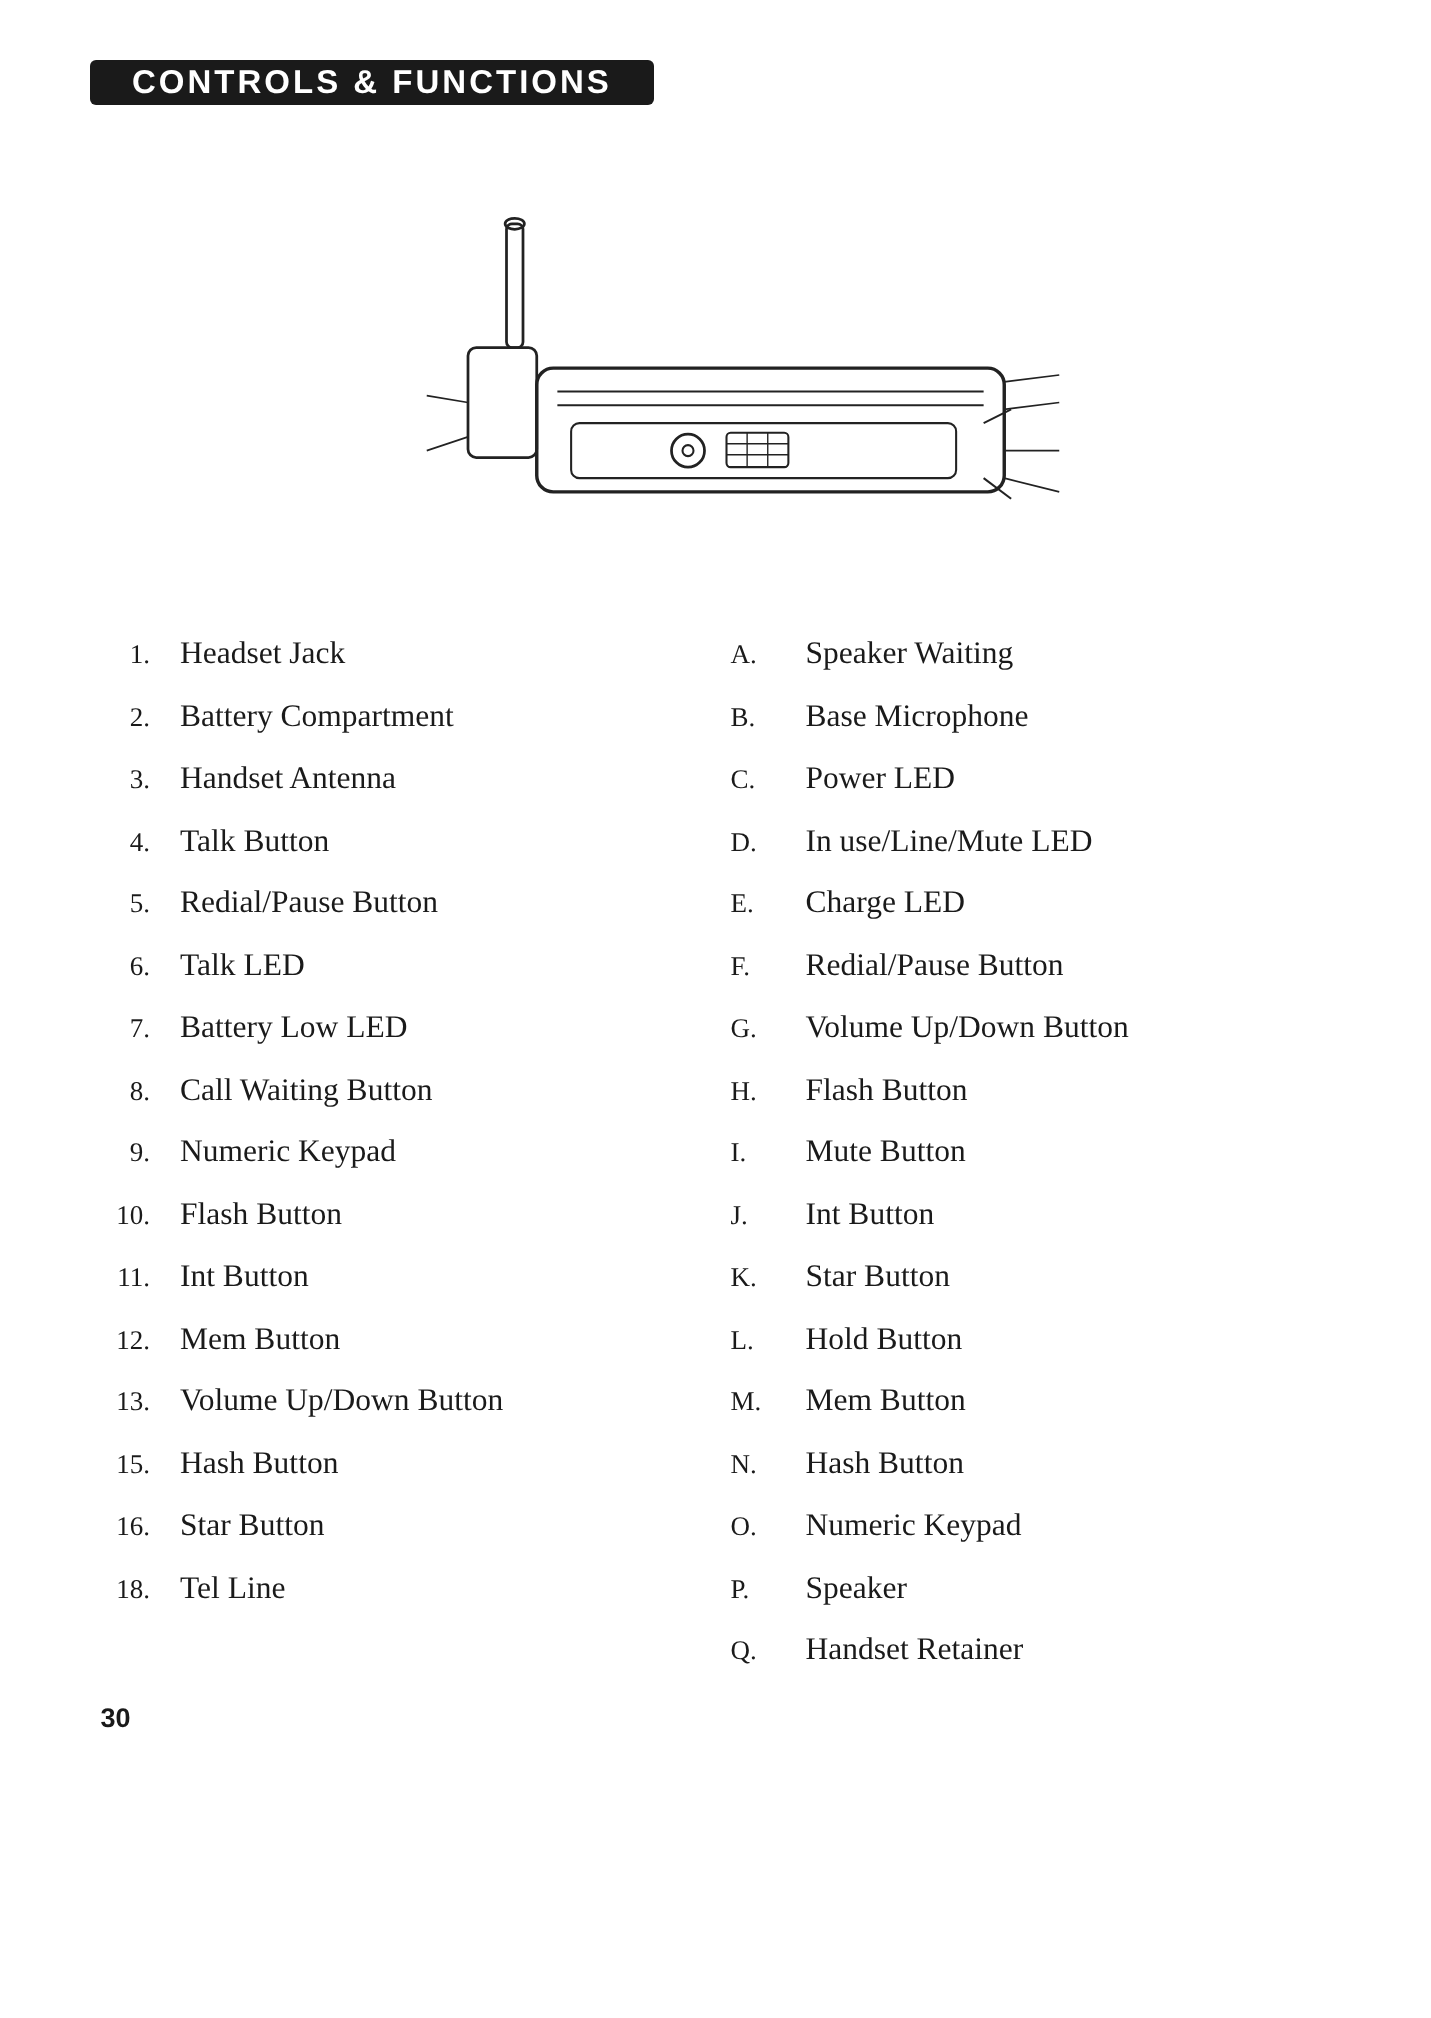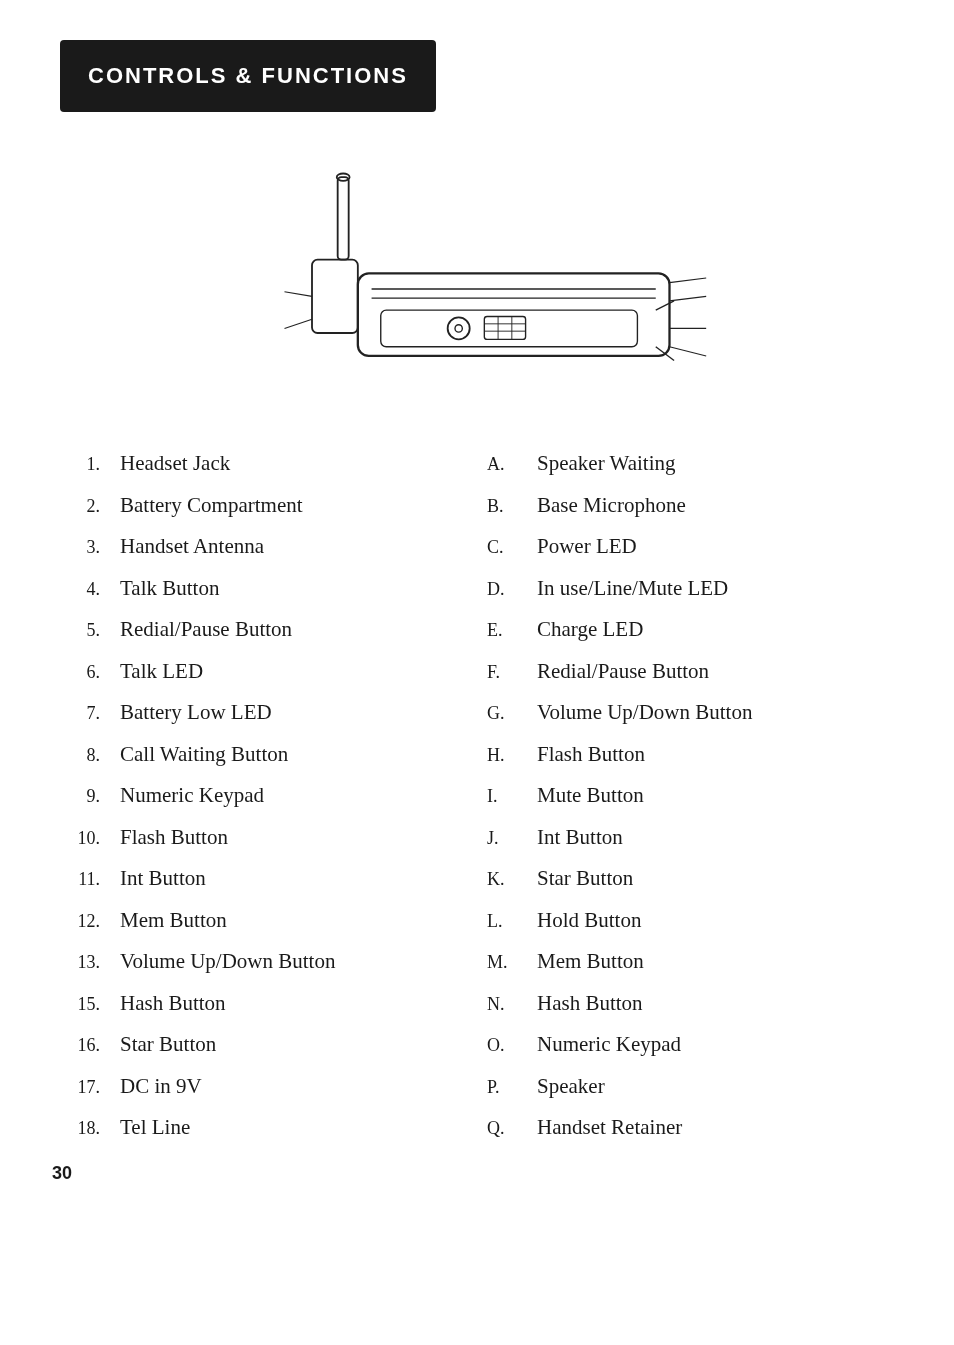--- a/index.html
+++ b/index.html
@@ -15,22 +15,22 @@
 
     .page {
       padding: 40px 60px 60px 60px;
       position: relative;
     }
 
     
     .header-bar {
       background: #1a1a1a;
       display: inline-block;
-      padding: 23px 28px;
-      margin-bottom: 16px;
+      padding: 2px 28px;
+      margin-bottom: 30px;
       border-radius: 4px;
     }
 
     .header-title {
       color: #ffffff;
       font-size: 22px;
       font-weight: bold;
       letter-spacing: 2px;
       font-family: Arial, sans-serif;
       text-transform: uppercase;
@@ -88,21 +88,21 @@
       font-size: 18px;
     }
 
     .list-label {
       font-size: 21px;
     }
 
     .page-number {
       position: absolute;
       bottom: 30px;
-      left: 52px;
+      left: 67px;
       font-size: 18px;
       font-weight: bold;
       font-family: Arial, sans-serif;
     }
   </style>
 </head>
 <body>
 
 <div class="page">
 
@@ -210,24 +210,20 @@
         </div>
         <div class="list-item">
           <span class="list-number">15.</span>
           <span class="list-label">Hash Button</span>
         </div>
         <div class="list-item">
           <span class="list-number">16.</span>
           <span class="list-label">Star Button</span>
         </div>
         <div class="list-item">
-          <span class="list-number">17.</span>
-          <span class="list-label">DC in 9V</span>
-        </div>
-        <div class="list-item">
           <span class="list-number">18.</span>
           <span class="list-label">Tel Line</span>
         </div>
       </div>
 
     <div class="list-column">
 
     <div class="list-item">
           <span class="list-letter">A.</span>
           <span class="list-label">Speaker Waiting</span>

